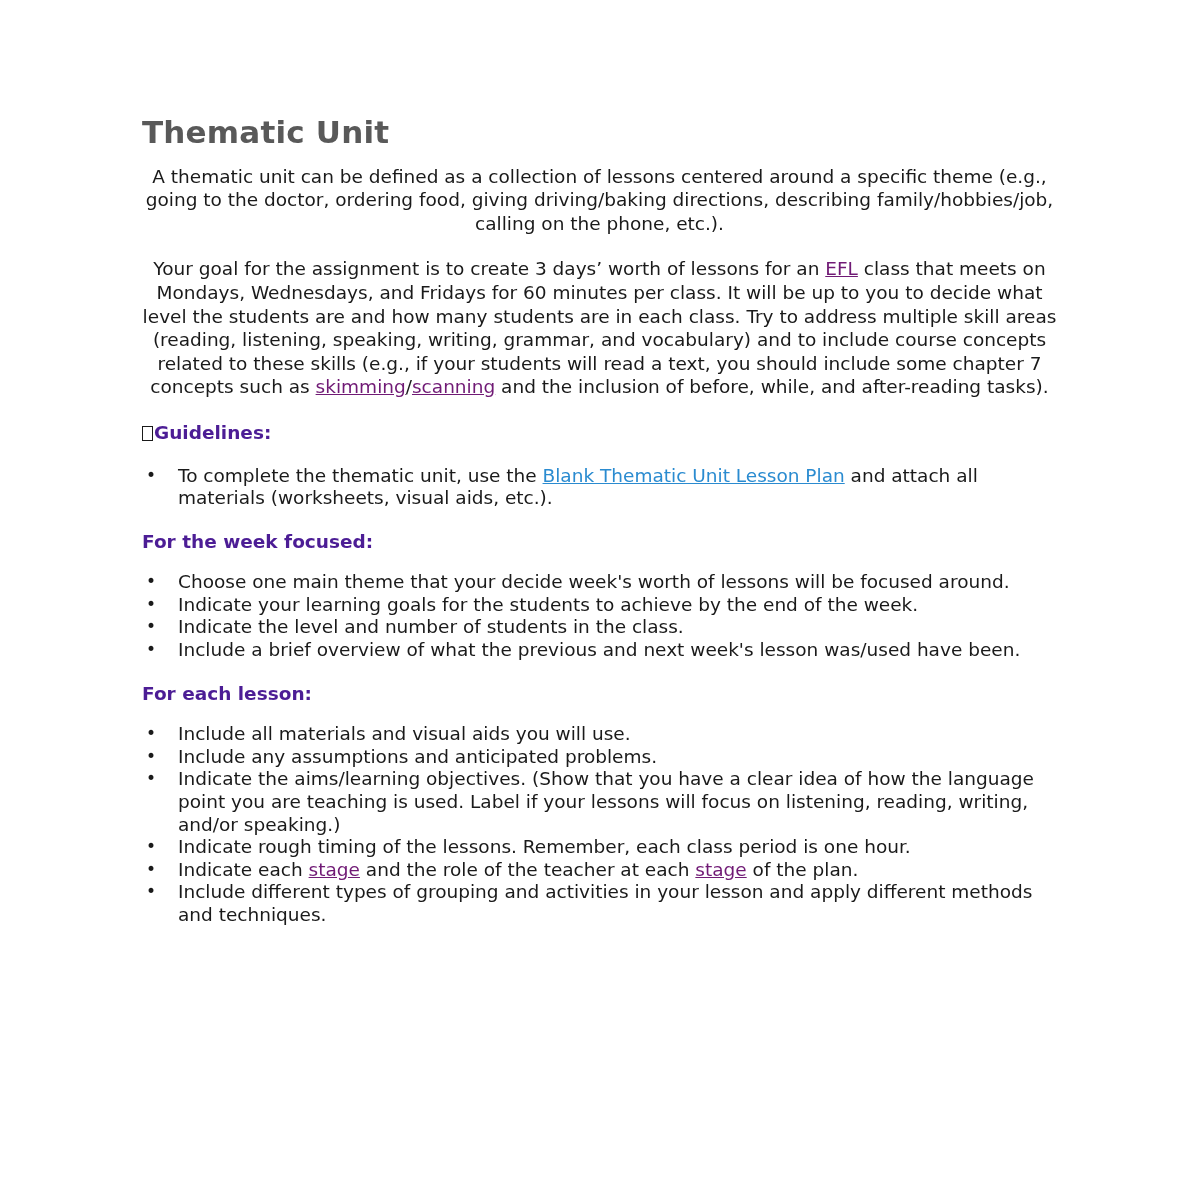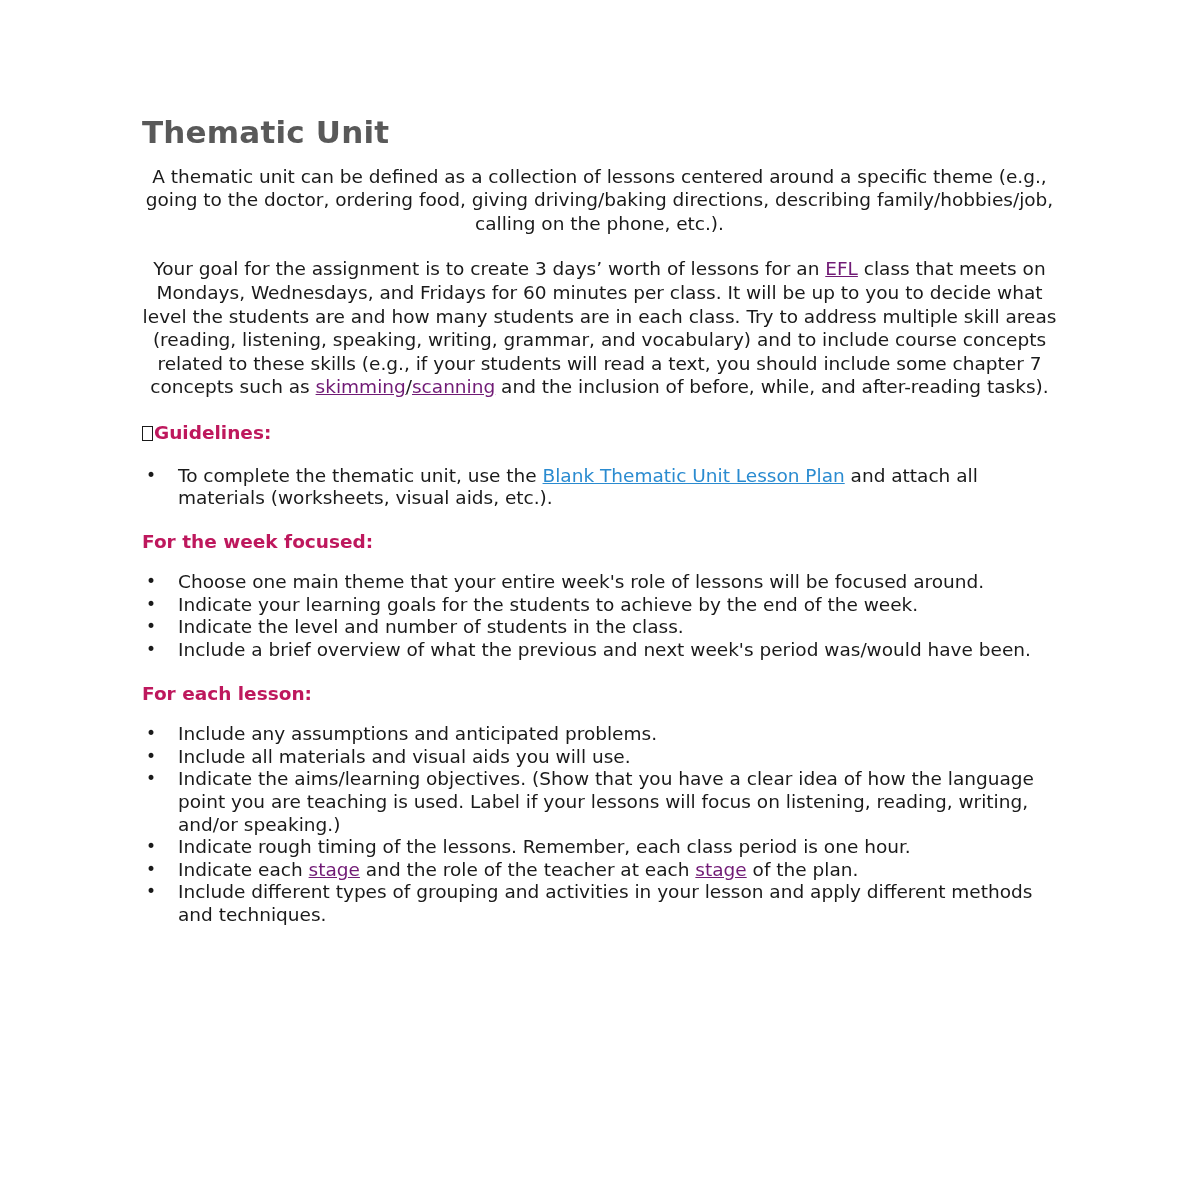--- a/index.html
+++ b/index.html
@@ -56,21 +56,21 @@
   }
   .sep {
     color: #1a1a1a;
     text-decoration: none;
   }
   h3.sub-head {
     font-size: 18.5px;
     line-height: 23.6px;
     font-weight: bold;
     margin: 0 0 18px 0;
-    color: #be185d;
+    color: #4c1d95;
   }
   h3.sub-head.guidelines {
     margin-top: 2px;
     margin-bottom: 20px;
   }
   .tofu {
     display: inline-block;
     width: 11px;
     height: 15px;
     border: 1.6px solid #1a1a1a;
@@ -114,31 +114,31 @@
 
     <h3 class="sub-head guidelines"><span class="tofu"></span><span>Guidelines:</span></h3>
 
     <ul class="bullets">
       <li><span>To complete the thematic unit, use the </span><a class="link-light" href="#">Blank Thematic Unit Lesson Plan</a><span> and attach all materials (worksheets, visual aids, etc.).</span></li>
     </ul>
 
     <h3 class="sub-head">For the week focused:</h3>
 
     <ul class="bullets">
-      <li>Choose one main theme that your entire week's role of lessons will be focused around.</li>
+      <li>Choose one main theme that your decide week's worth of lessons will be focused around.</li>
       <li>Indicate your learning goals for the students to achieve by the end of the week.</li>
       <li>Indicate the level and number of students in the class.</li>
-      <li>Include a brief overview of what the previous and next week's period was/would have been.</li>
+      <li>Include a brief overview of what the previous and next week's lesson was/used have been.</li>
     </ul>
 
     <h3 class="sub-head">For each lesson:</h3>
 
     <ul class="bullets">
+      <li>Include all materials and visual aids you will use.</li>
       <li>Include any assumptions and anticipated problems.</li>
-      <li>Include all materials and visual aids you will use.</li>
       <li>Indicate the aims/learning objectives. (Show that you have a clear idea of how the language point you are teaching is used. Label if your lessons will focus on listening, reading, writing, and/or speaking.)</li>
       <li>Indicate rough timing of the lessons. Remember, each class period is one hour.</li>
       <li><span>Indicate each </span><a class="link" href="#">stage</a><span> and the role of the teacher at each </span><a class="link" href="#">stage</a><span> of the plan.</span></li>
       <li>Include different types of grouping and activities in your lesson and apply different methods and techniques.</li>
     </ul>
 
   </div>
 </div>
 
 </body></html>

